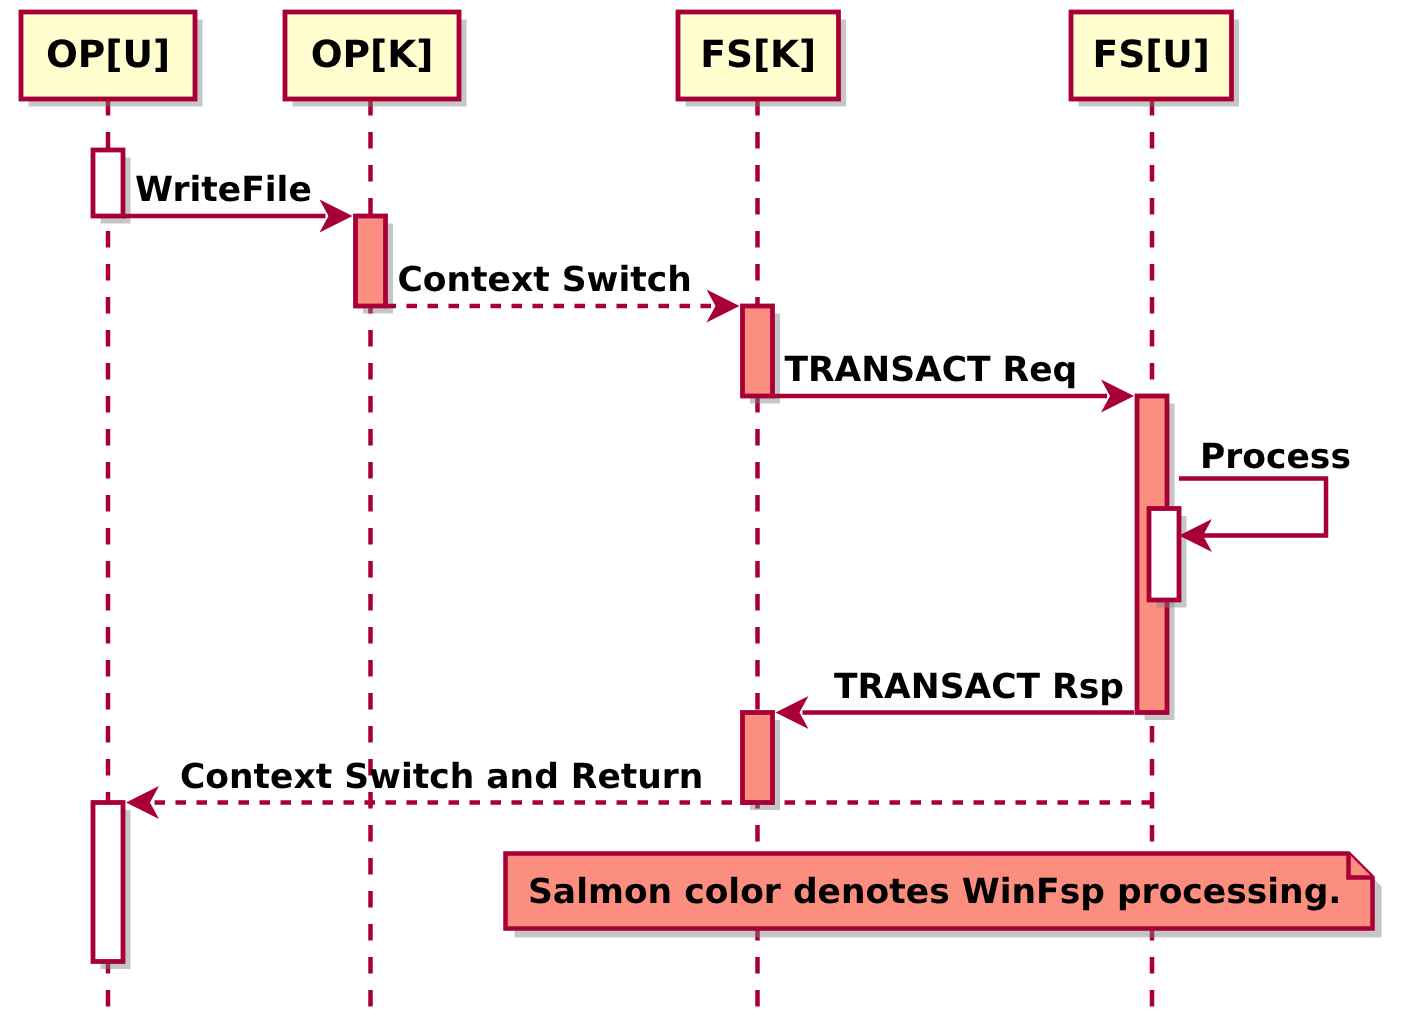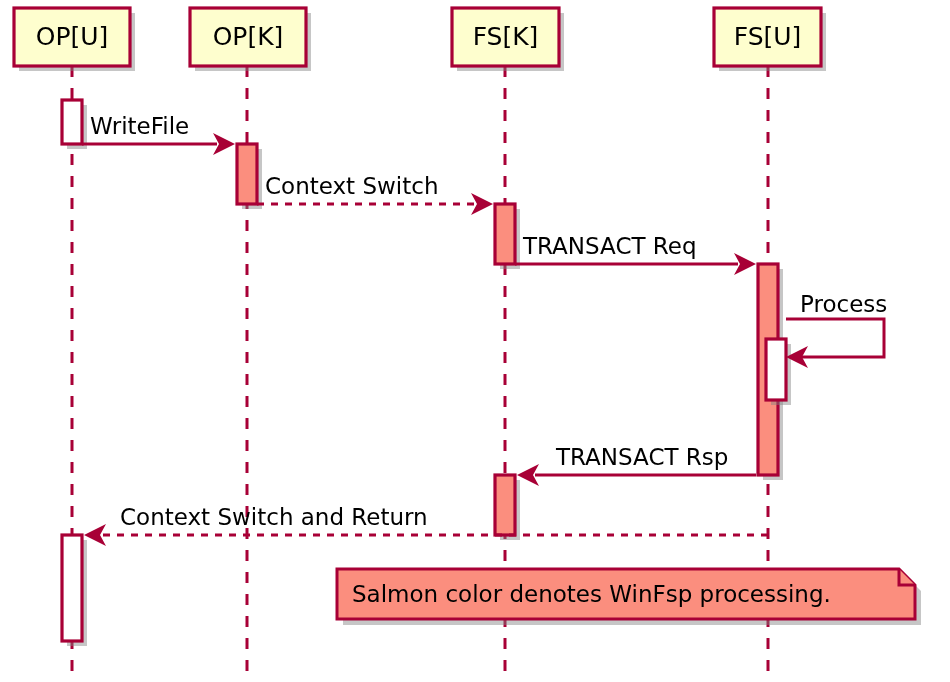--- a/index.html
+++ b/index.html
@@ -11,20 +11,21 @@
   body {
     width: 950px;
     height: 682px;
     font-family: "DejaVu Sans", sans-serif;
     overflow: hidden;
   }
   #diagram-root {
     position: relative;
     width: 950px;
     height: 670px;
+    font-weight: bold;
   }
   svg#seq {
     display: block;
     width: 950px;
     height: 682px;
   }
   .participant-box {
     fill: #FEFECE;
     stroke: #A80036;
     stroke-width: 3.2;

